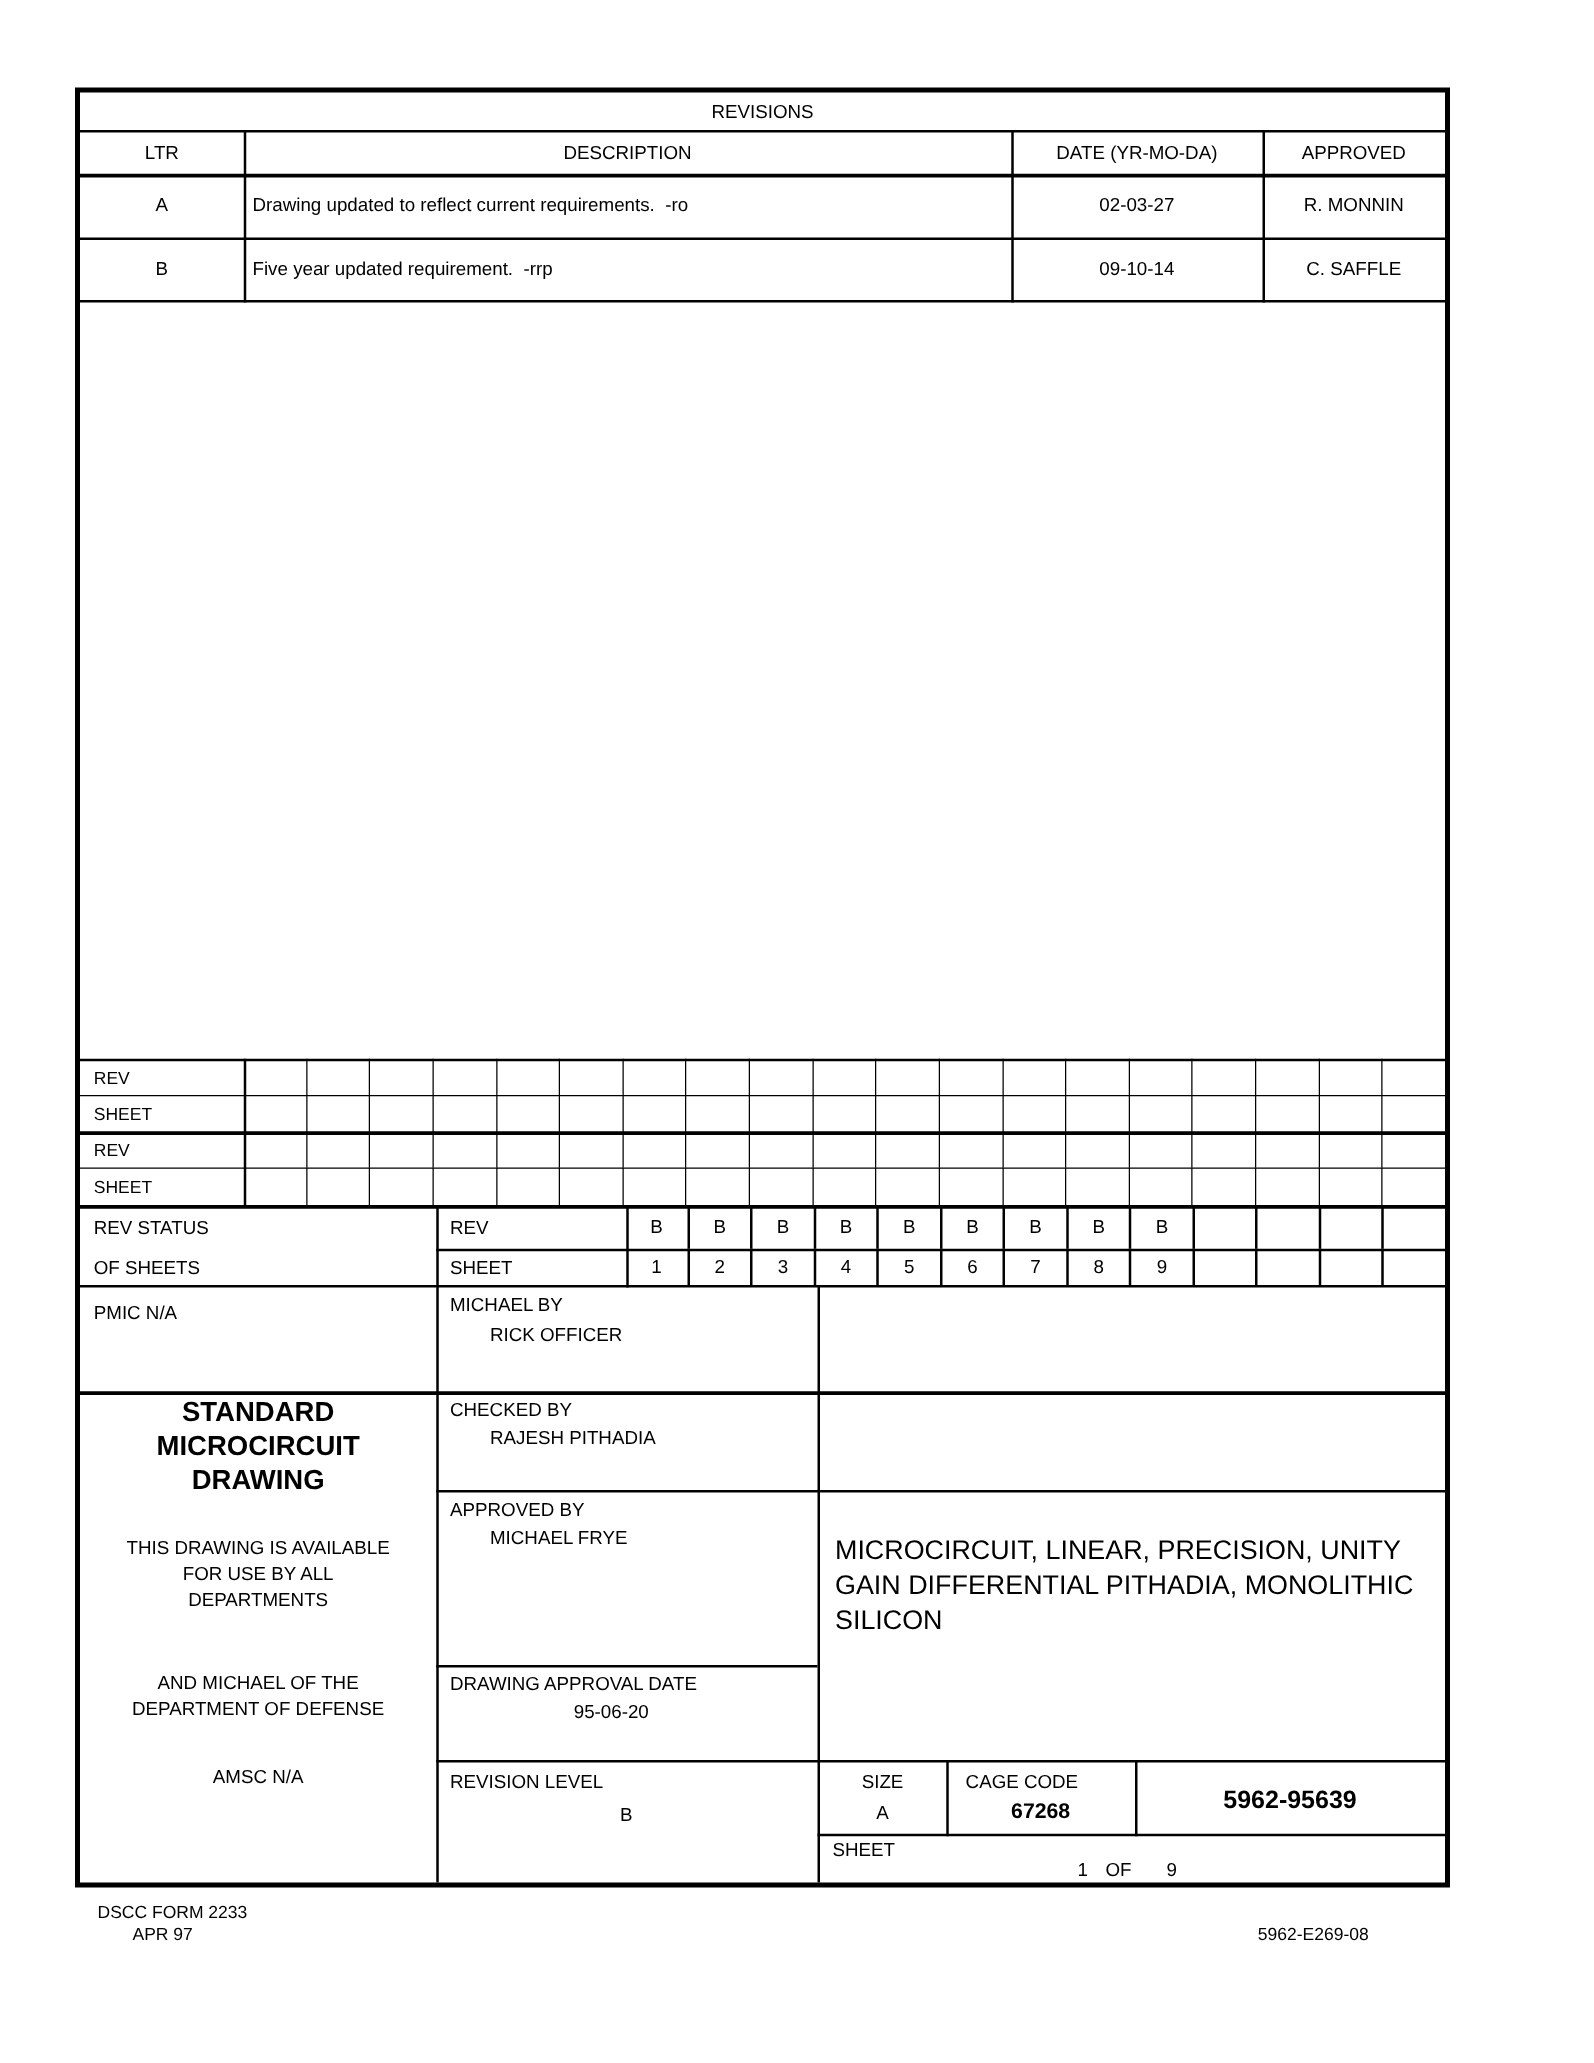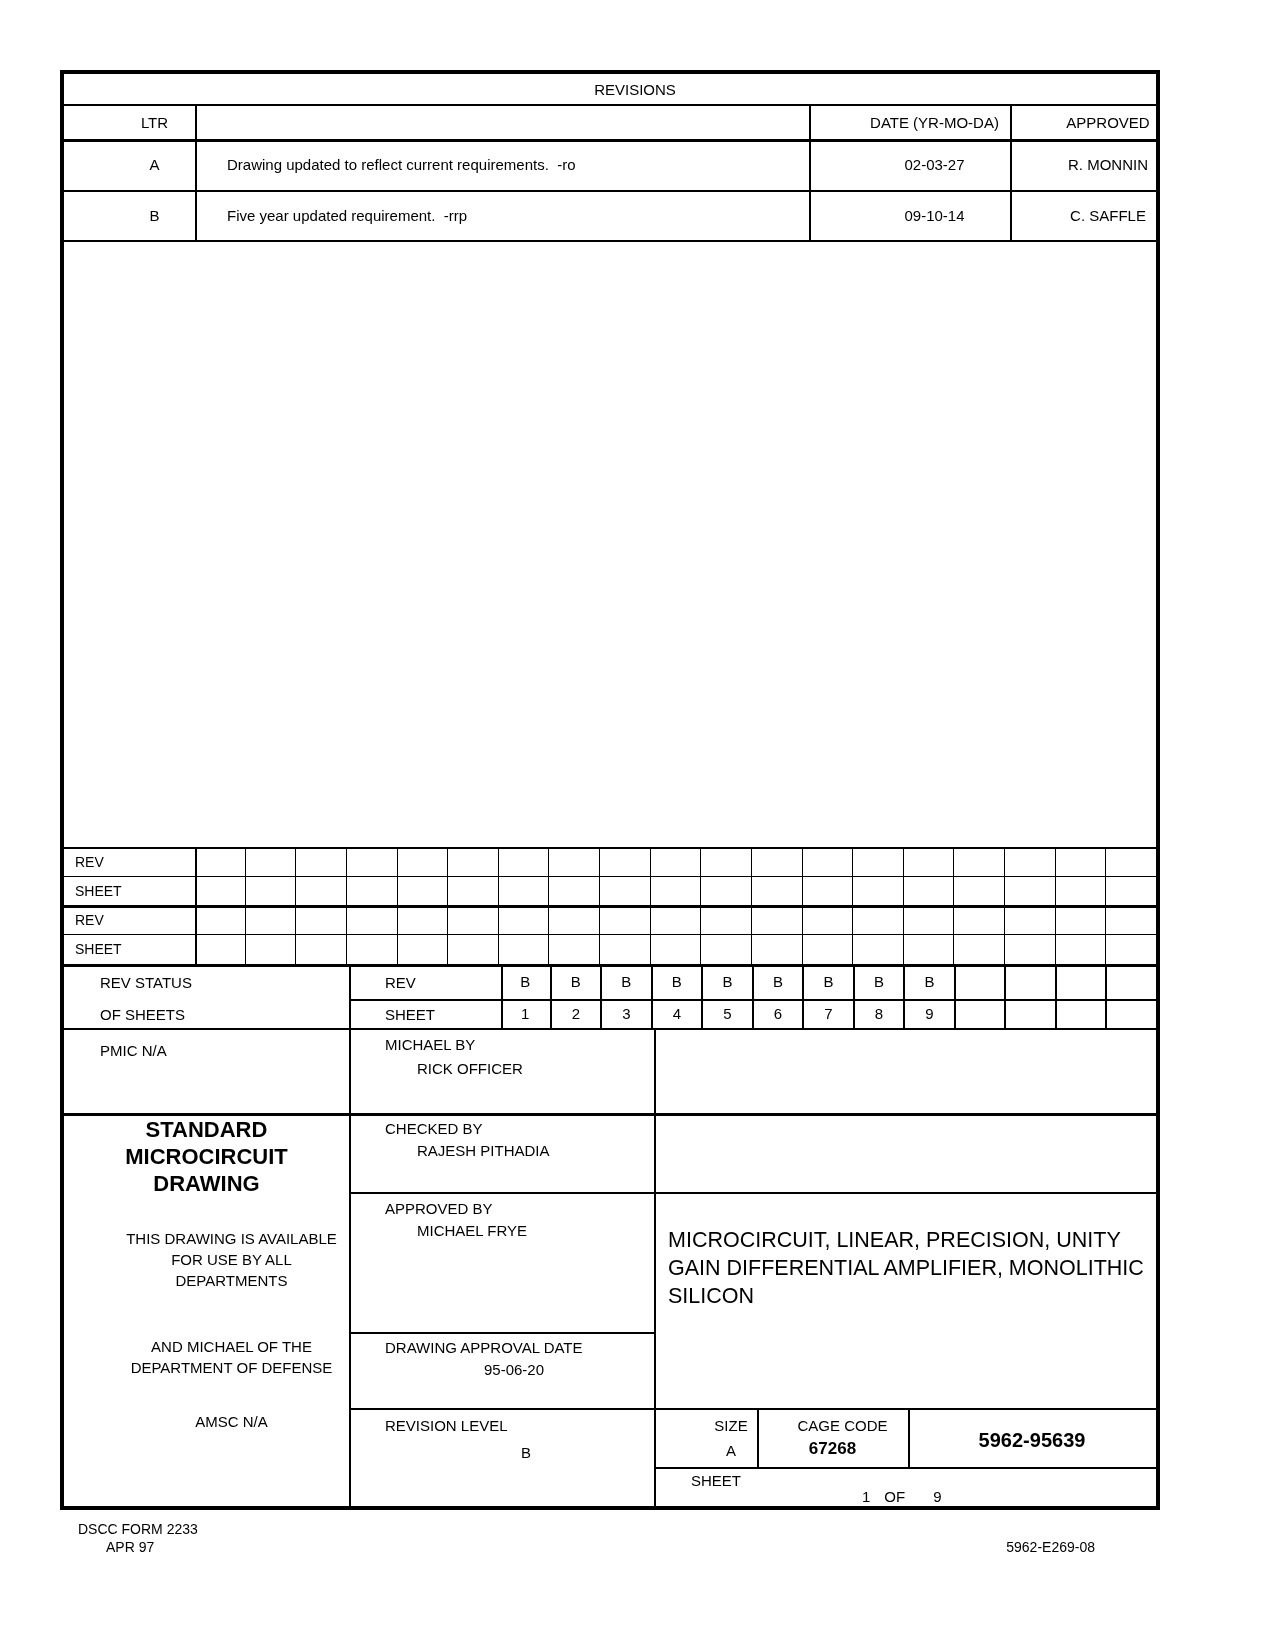--- a/index.html
+++ b/index.html
@@ -10,21 +10,21 @@
   .ctr{text-align:center;}
   .pre{white-space:pre-line;}
   #form-border{position:absolute;left:60px;top:70px;width:1100px;height:1440px;
                border:4px solid #000;box-sizing:border-box;}
   .gridrow{position:absolute;left:195px;width:961px;display:flex;}
   .gridrow>div{flex:1;border-left:1px solid #000;}
   .gridrow>div:first-child{border-left:none;}
   .fillrow{position:absolute;left:501px;width:655px;display:flex;}
   .fillrow>div{flex:1;border-left:2px solid #000;text-align:center;font-size:15px;}
   .fillrow>div:first-child{border-left:none;}
-  .f15{font-size:15px;padding-left:25px;}
+  .f15{font-size:15px;}
   .f14{font-size:14px;}
   .b{font-weight:bold;}
   #sheet-of{position:absolute;display:flex;align-items:baseline;font-size:15px;}
 </style>
 </head>
 <body>
 
 <div id="page">
 
   <div id="form-border"></div>
@@ -51,20 +51,21 @@
   <div class="ln" style="left:1010px;top:104px;width:2px;height:138px"></div>
   <div class="ln" style="left:195px;top:847px;width:2px;height:119px"></div>
   <div class="ln" style="left:349px;top:964px;width:2px;height:542px"></div>
   <div class="ln" style="left:501px;top:964px;width:2px;height:66px"></div>
   <div class="ln" style="left:654px;top:1028px;width:2px;height:478px"></div>
   <div class="ln" style="left:757px;top:1408px;width:2px;height:61px"></div>
   <div class="ln" style="left:908px;top:1408px;width:2px;height:61px"></div>
 
   <div class="txt ctr f15" style="left:64px;top:81px;width:1092px">REVISIONS</div>
   <div class="txt ctr f15" style="left:64px;top:114px;width:131px">LTR</div>
+  <div class="txt ctr f15" style="left:195px;top:114px;width:614px">DESCRIPTION</div>
   <div class="txt ctr f15" style="left:809px;top:114px;width:201px">DATE (YR-MO-DA)</div>
   <div class="txt ctr f15" style="left:1010px;top:114px;width:146px">APPROVED</div>
 
   <div>
     <div class="txt ctr f15" style="left:64px;top:156px;width:131px">A</div>
     <div class="txt f15" style="left:202px;top:156px">Drawing updated to reflect current requirements.  -ro</div>
     <div class="txt ctr f15" style="left:809px;top:156px;width:201px">02-03-27</div>
     <div class="txt ctr f15" style="left:1010px;top:156px;width:146px">R. MONNIN</div>
   </div>
 
@@ -217,21 +218,21 @@
   <div class="txt f15" style="left:360px;top:1120px">CHECKED BY</div>
   <div class="txt f15" style="left:392px;top:1142px">RAJESH PITHADIA</div>
   <div class="txt f15" style="left:360px;top:1200px">APPROVED BY</div>
   <div class="txt f15" style="left:392px;top:1222px">MICHAEL FRYE</div>
   <div class="txt f15" style="left:360px;top:1339px">DRAWING APPROVAL DATE</div>
   <div class="txt ctr f15" style="left:349px;top:1361px;width:280px">95-06-20</div>
   <div class="txt f15" style="left:360px;top:1417px">REVISION LEVEL</div>
   <div class="txt ctr f15" style="left:349px;top:1444px;width:304px">B</div>
 
   <div class="txt pre" style="left:668px;top:1226px;width:480px;font-size:21.5px;line-height:28px">MICROCIRCUIT, LINEAR, PRECISION, UNITY
-GAIN DIFFERENTIAL AMPLIFIER, MONOLITHIC
+GAIN DIFFERENTIAL PITHADIA, MONOLITHIC
 SILICON</div>
 
   <div class="txt ctr f15" style="left:655px;top:1417px;width:102px">SIZE</div>
   <div class="txt ctr f15" style="left:655px;top:1442px;width:102px">A</div>
   <div class="txt ctr f15" style="left:757px;top:1417px;width:121px">CAGE CODE</div>
   <div class="txt ctr b" style="left:757px;top:1439px;width:151px;font-size:17px">67268</div>
   <div class="txt ctr b" style="left:908px;top:1429px;width:248px;font-size:20px">5962-95639</div>
 
   <div class="txt f15" style="left:666px;top:1472px">SHEET</div>
   <div id="sheet-of" style="left:862px;top:1488px">

